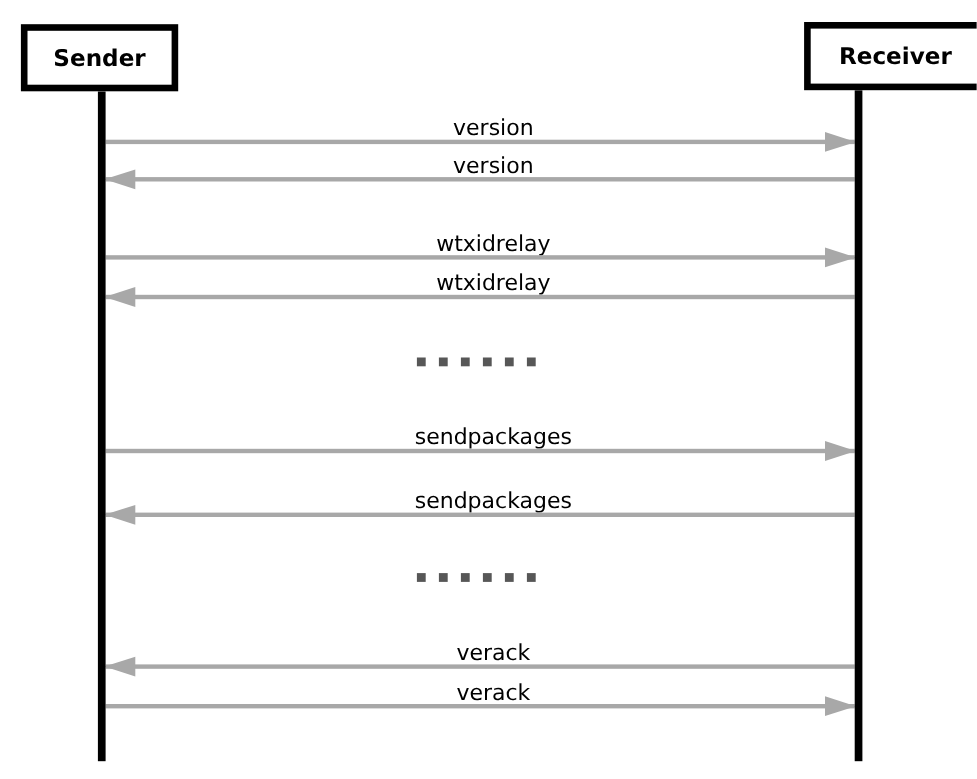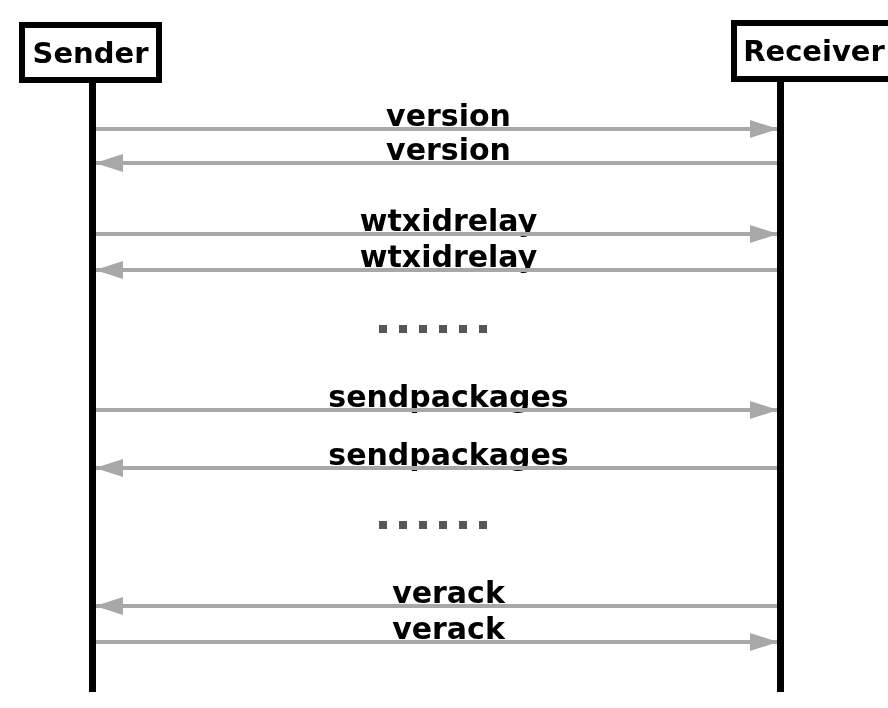--- a/index.html
+++ b/index.html
@@ -14,21 +14,21 @@
   }
   
   .actor-box {
     position: absolute;
     border: 6px solid #000000;
     background: #ffffff;
     display: flex;
     align-items: center;
     justify-content: center;
     font-weight: bold;
-    font-size: 29px;
+    font-size: 21px;
     color: #000000;
     letter-spacing: 0px;
     z-index: 3;
   }
   .actor-box.sender   { left: 19px;  top: 22px; width: 143px; height: 61px; }
   .actor-box.receiver { left: 697px; top: 20px; width: 166px; height: 62px; margin-left: 34px; }
   
   .lifeline {
     position: absolute;
     width: 7px;
@@ -44,22 +44,22 @@
     width: 681px;
     height: 32px;
     z-index: 1;
   }
   .msg-label {
     position: absolute;
     left: 0;
     right: 0;
     bottom: 2px;
     text-align: center;
-    font-weight: bold;
-    font-size: 30px;
+    font-weight: normal;
+    font-size: 20px;
     line-height: 26px;
     color: #000000;
     white-space: nowrap;
     margin-left: 24px;
   }
   .msg-line {
     position: absolute;
     left: 0;
     right: 0;
     bottom: 0;

